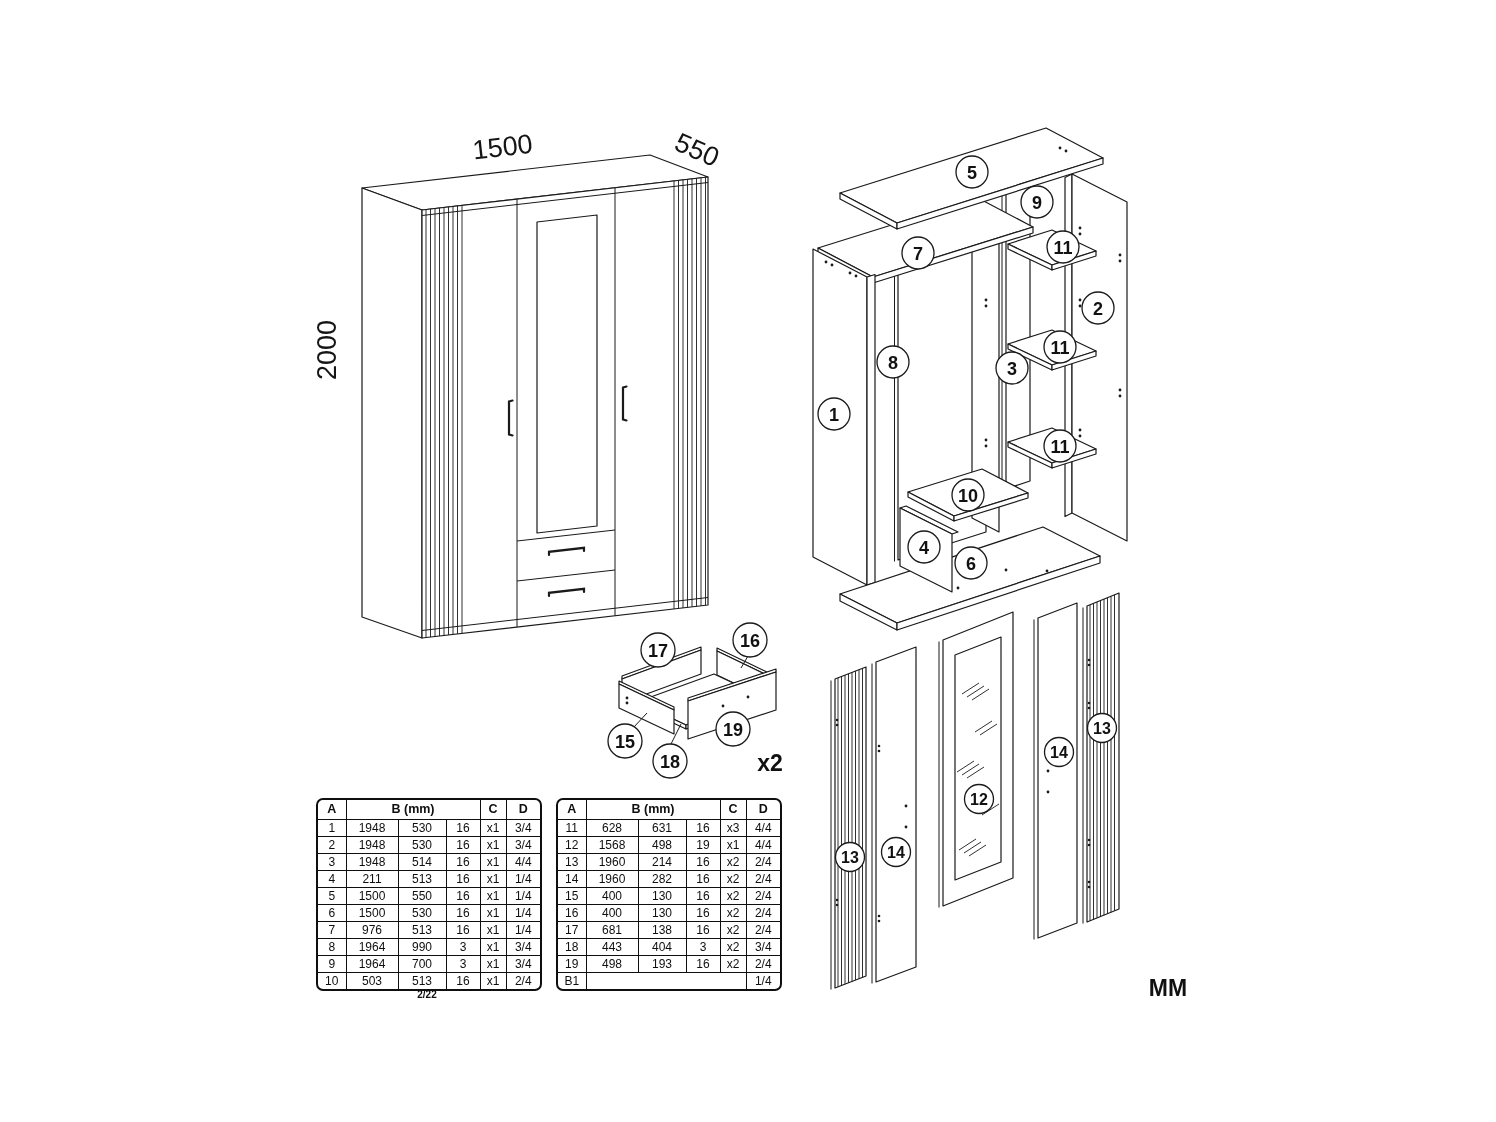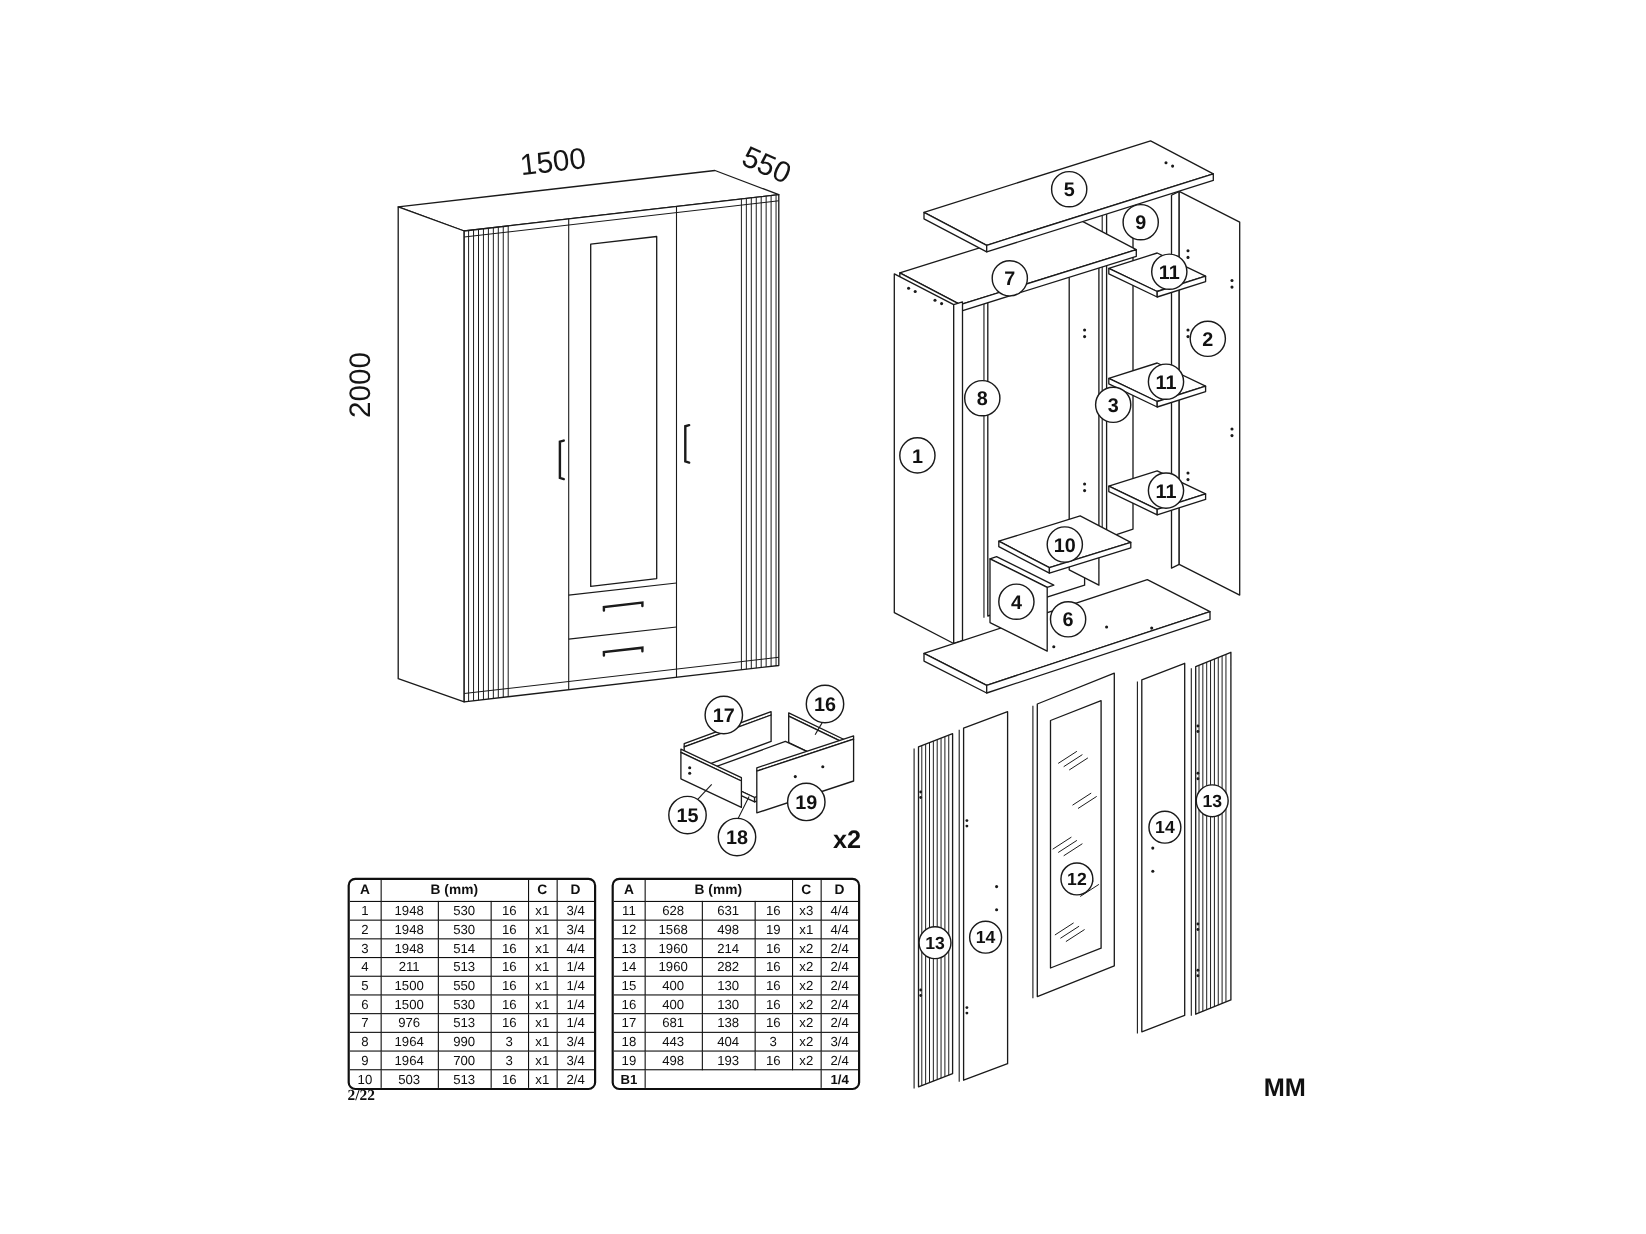--- a/index.html
+++ b/index.html
@@ -19,23 +19,23 @@
            text-anchor:middle;}
   svg .bigbold{fill:#111;font-family:"Liberation Sans",sans-serif;font-weight:700;
            font-size:23px;text-anchor:middle;}
   .tblwrap{position:absolute;border:2px solid #0f0f0f;border-radius:7px;
            background:#fff;overflow:hidden;}
   table.parts{border-collapse:collapse;table-layout:fixed;width:222px;border:hidden;}
   table.parts th,table.parts td{border:1px solid #0f0f0f;text-align:center;padding:0;
     font-family:"Liberation Sans",sans-serif;font-size:12px;line-height:15px;
     color:#0f0f0f;height:16px;overflow:hidden;}
   table.parts th{font-weight:700;height:19px;font-size:12.5px;}
-  table.parts td.b1{font-weight:700;}
-  .pageno{position:absolute;left:316px;top:989px;width:222px;
-          font-size:14px;font-weight:700;color:#0f0f0f;font-family:Liberation Serif, serif;}
+  table.parts td.b1{font-weight:400;}
+  .pageno{position:absolute;left:316px;top:989px;width:222px;text-align:center;
+          font-size:10px;font-weight:700;color:#0f0f0f;}
 </style>
 </head>
 <body>
 
 <div class="page">
 
 <svg class="art" width="1496" height="1122" viewBox="0 0 1496 1122">
 
   <g>
     <polygon class="face" points="362,188 650,155 708,177 422,210"></polygon>

